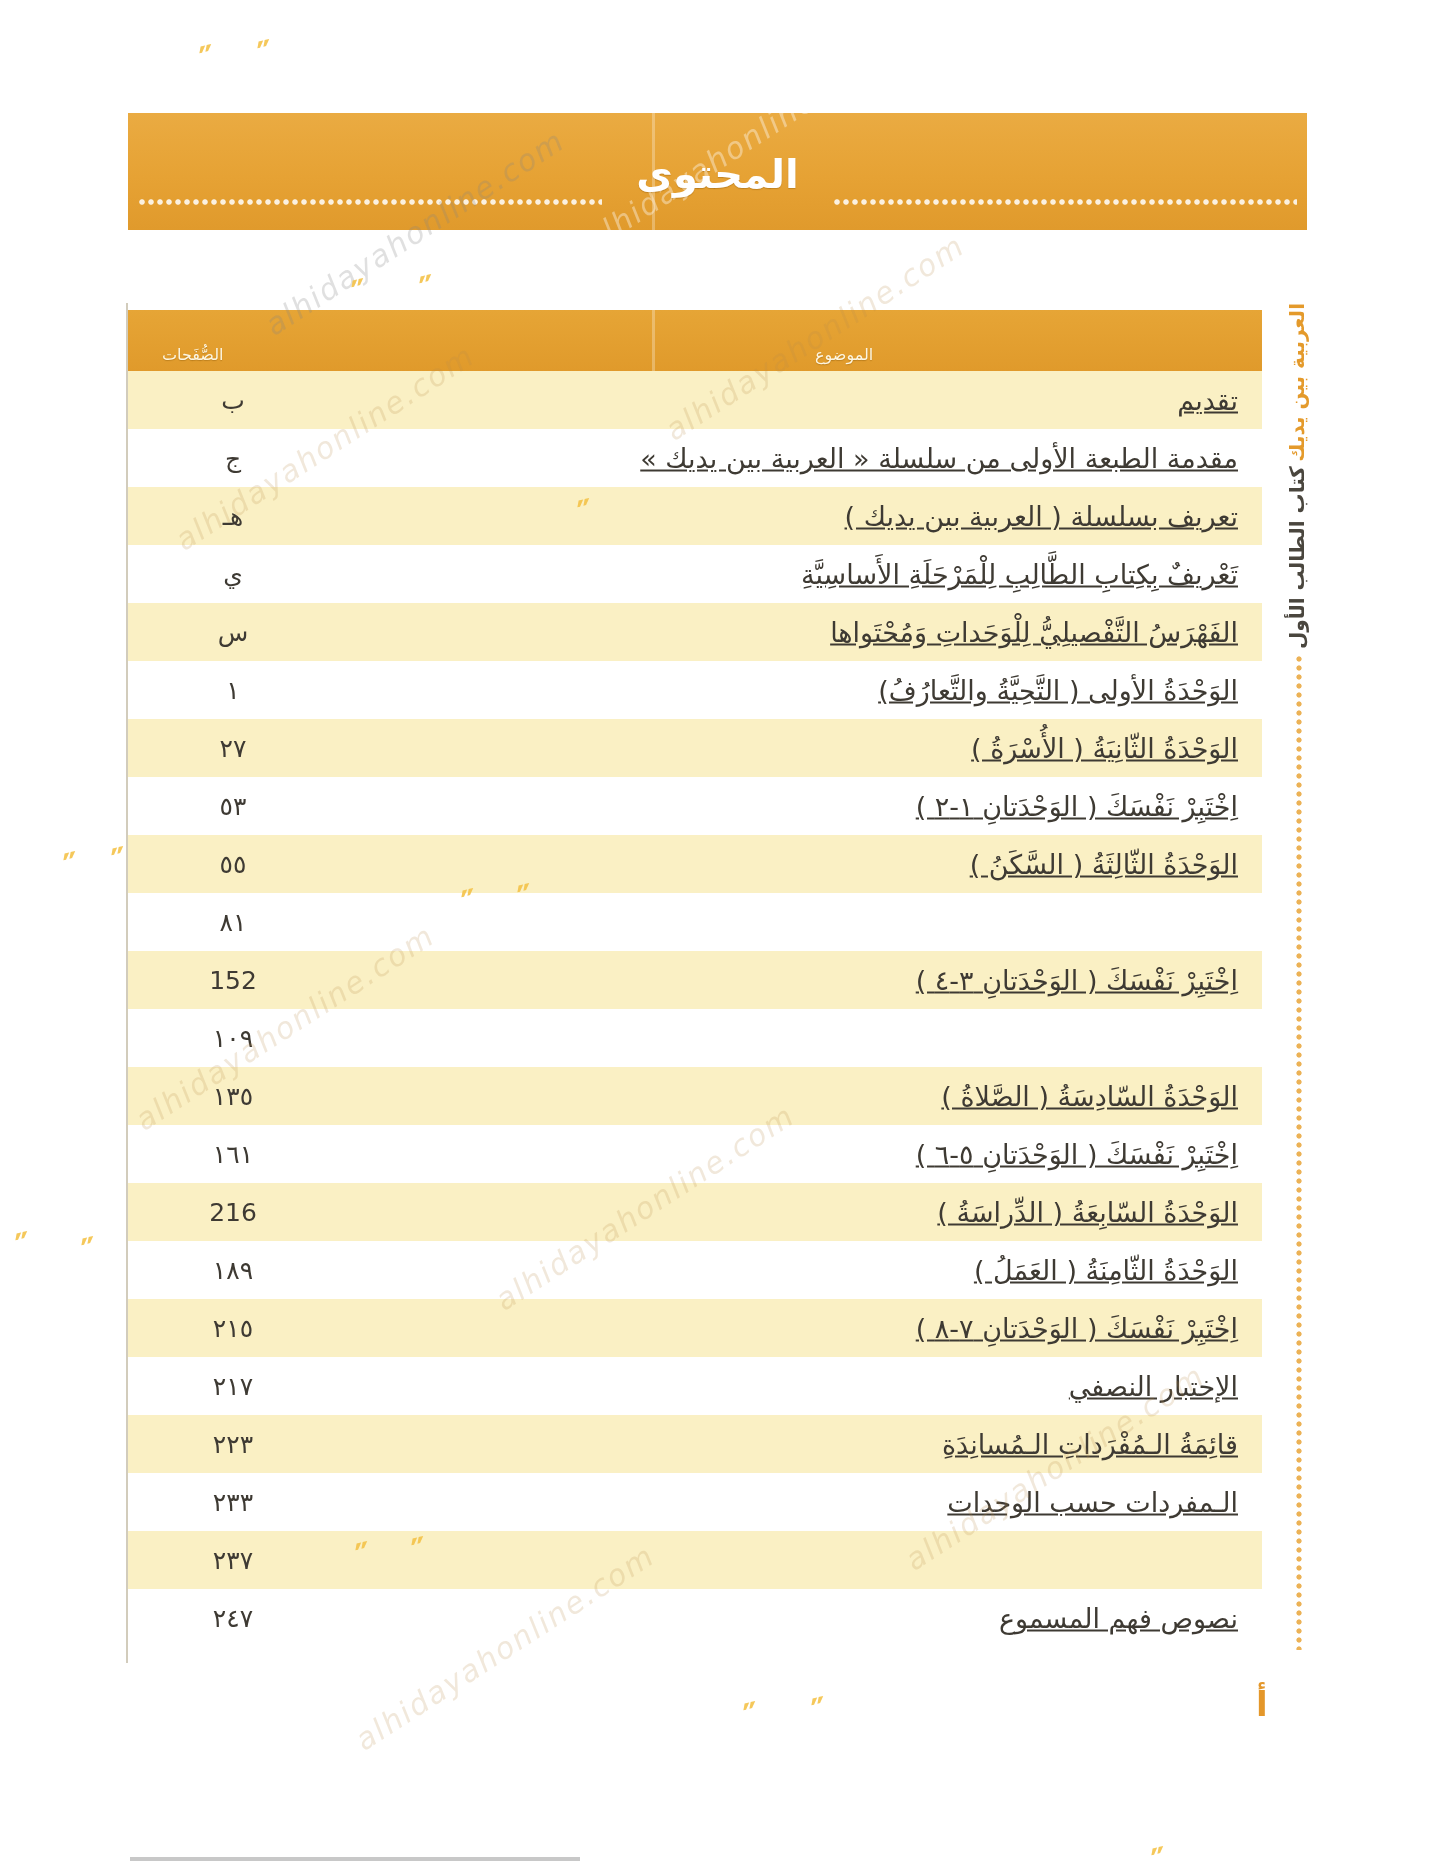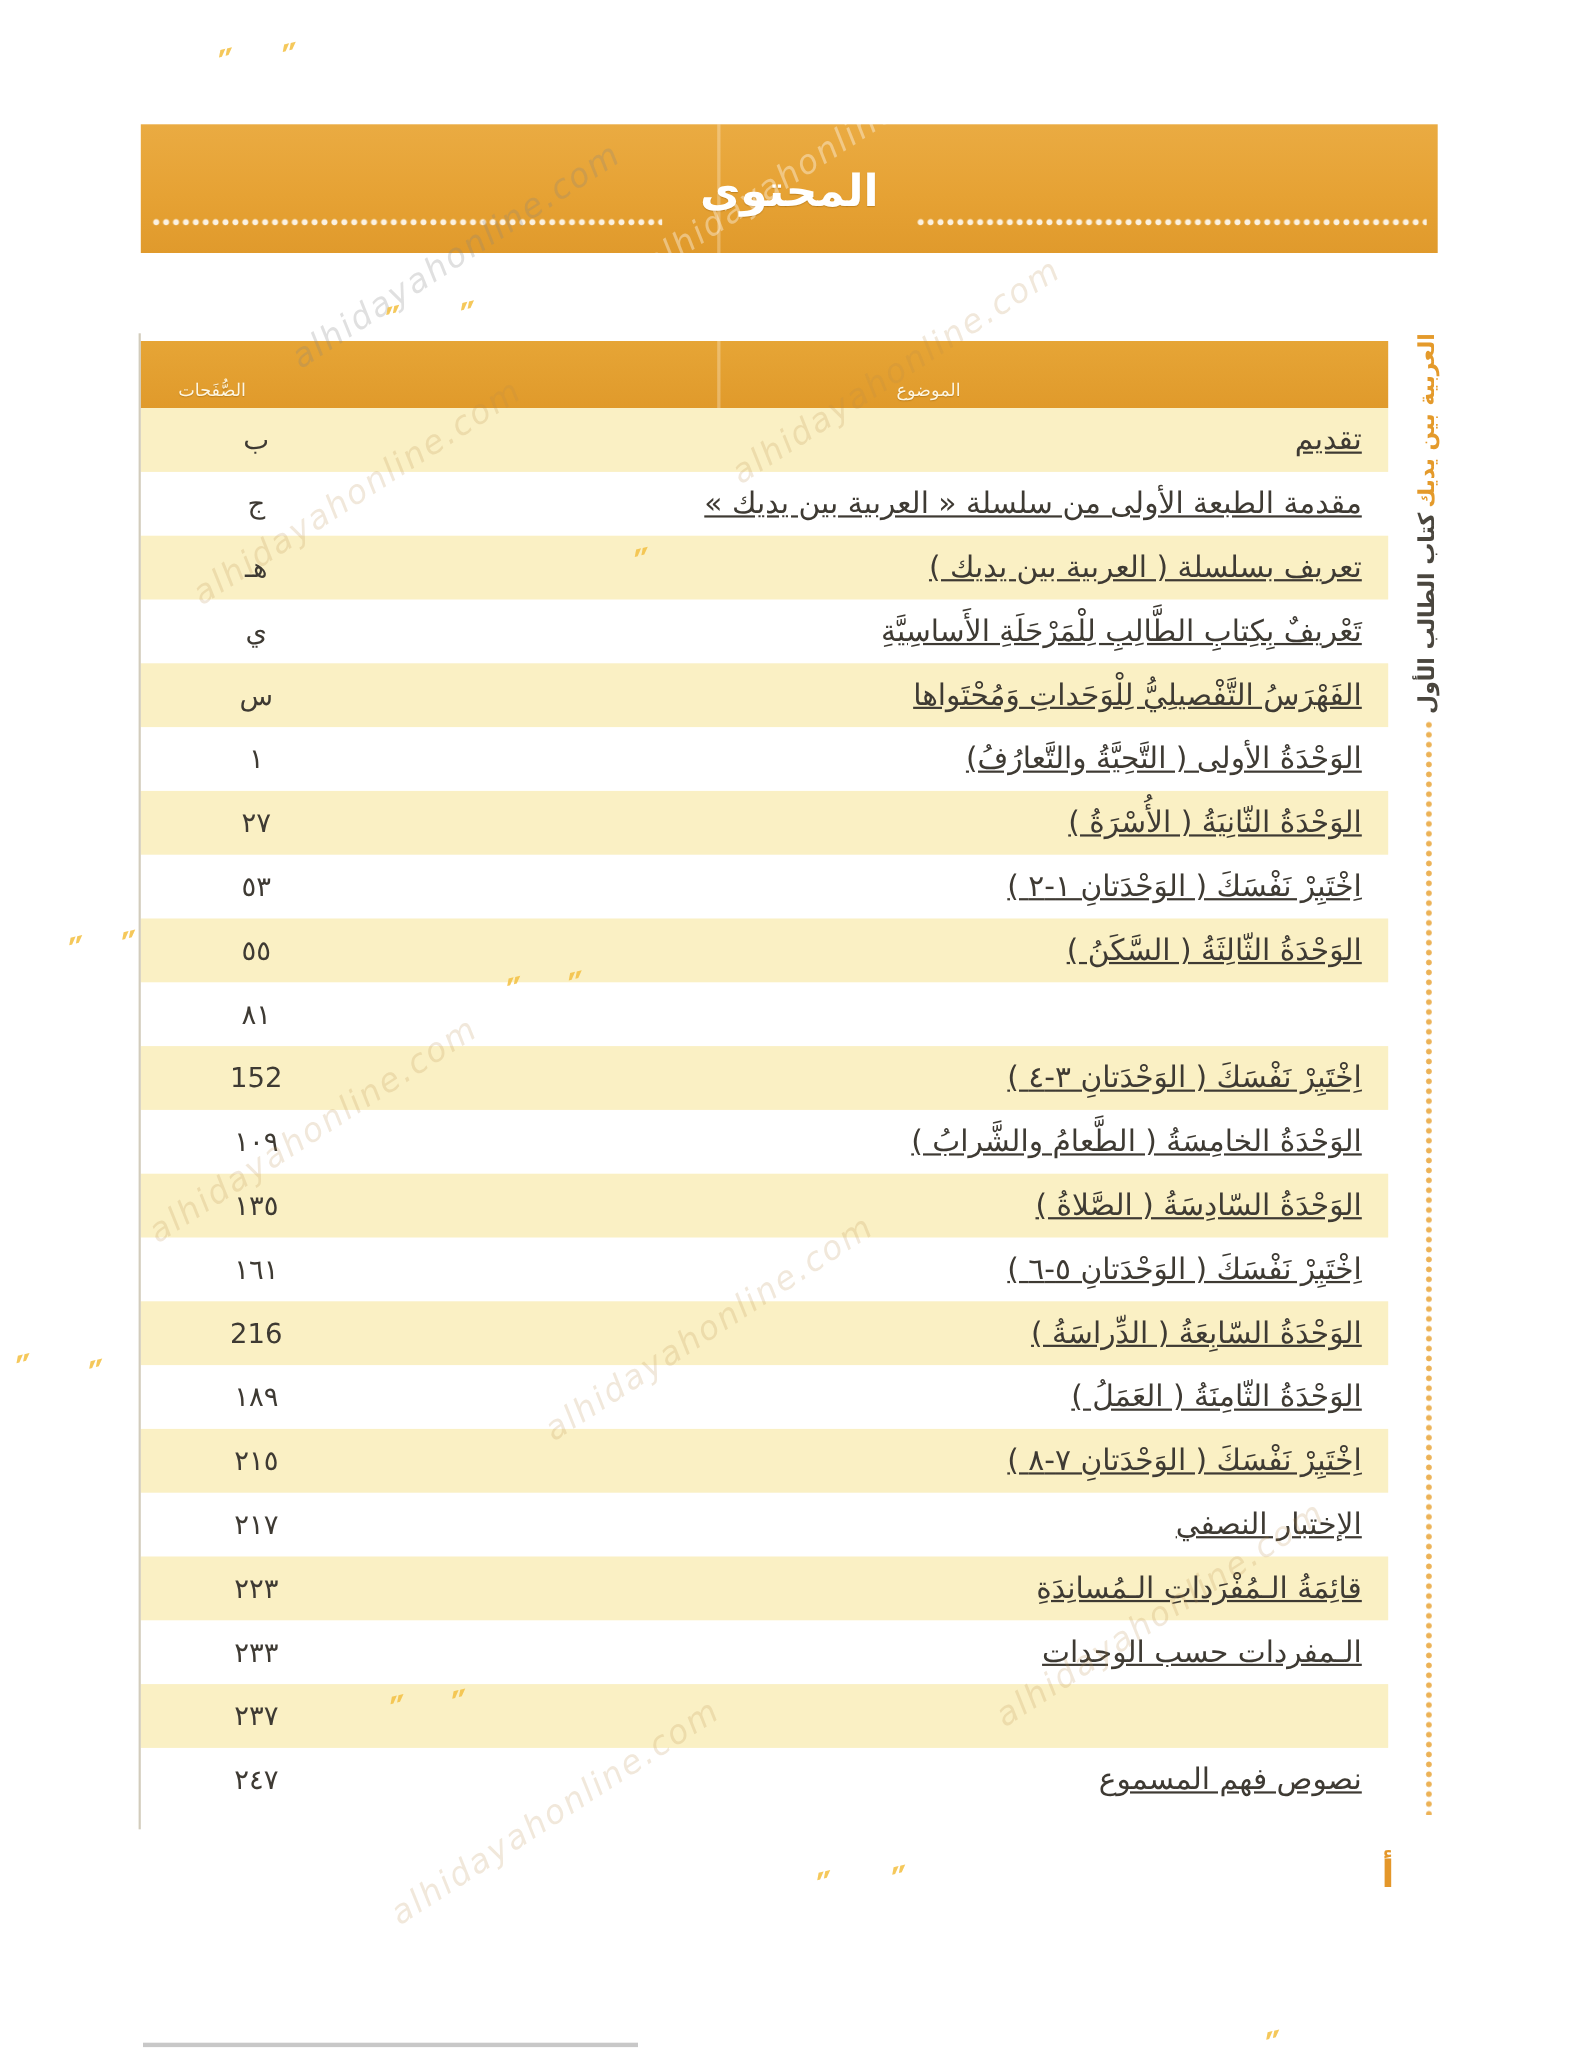--- a/index.html
+++ b/index.html
@@ -145,21 +145,20 @@
   <div class="row even">
     <span class="pagenum">٨١</span>
   </div>
 
   <div class="row odd">
     <span class="topic">اِخْتَبِرْ نَفْسَكَ ( الوَحْدَتانِ ٣-٤ )</span>
     <span class="pagenum">152</span>
   </div>
 
   <div class="row even">
-    <span class="topic">الوَحْدَةُ الخامِسَةُ ( الطَّعامُ والشَّرابُ )</span>
     <span class="pagenum">١٠٩</span>
   </div>
 
   <div class="row odd">
     <span class="topic">الوَحْدَةُ السّادِسَةُ ( الصَّلاةُ )</span>
     <span class="pagenum">١٣٥</span>
   </div>
 
   <div class="row even">
     <span class="topic">اِخْتَبِرْ نَفْسَكَ ( الوَحْدَتانِ ٥-٦ )</span>

